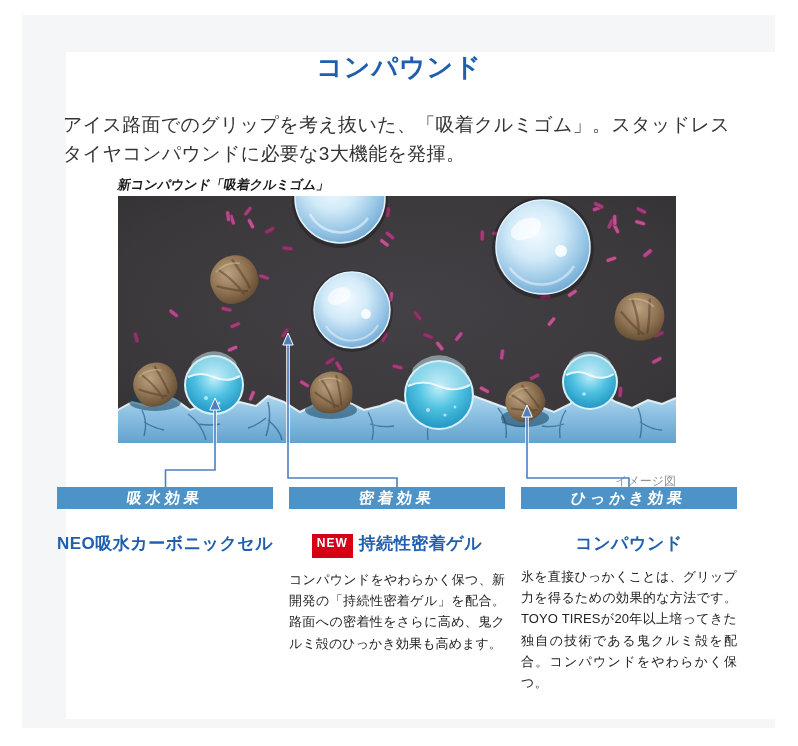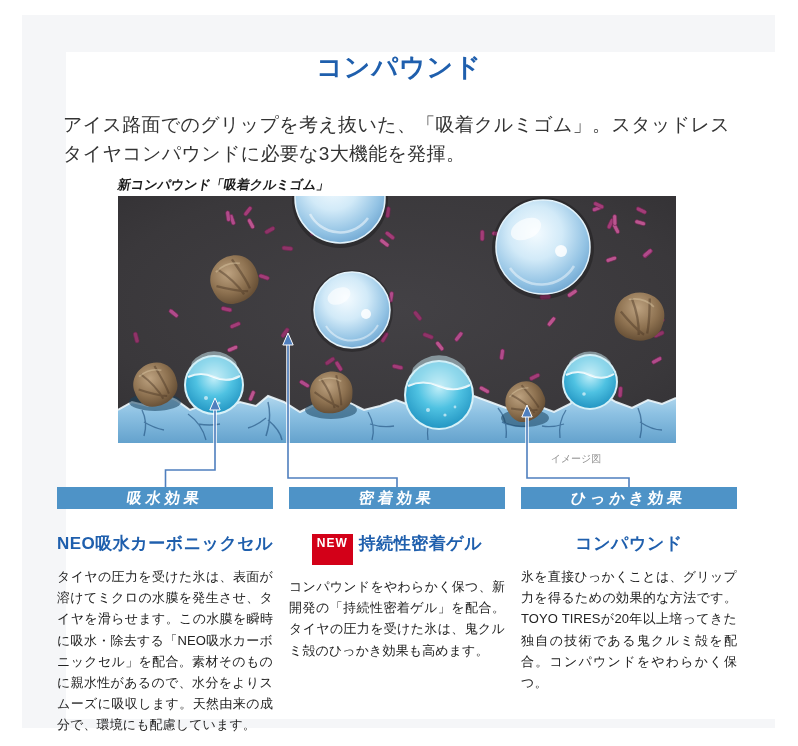--- a/index.html
+++ b/index.html
@@ -20,39 +20,39 @@
     position:absolute; left:63px; top:110px; width:678px;
     font-size:19px; line-height:1.55; color:#333; letter-spacing:0.3px;
   }
   .fig-label {
     position:absolute; left:118px; top:176px; font-size:13px; font-weight:bold; color:#1a1a1a;
   }
   .fig-label span { display:inline-block; transform:skewX(-9deg); }
   .illustration { position:absolute; left:118px; top:196px; width:558px; height:247px; }
   .illustration svg { display:block; }
   .fig-caption {
-    position:absolute; left:476px; top:452px; width:200px; text-align:center;
-    font-size:10px; color:#919191;
+    position:absolute; left:476px; top:473px; width:200px; text-align:right;
+    font-size:12px; color:#919191;
   }
   .callouts { position:absolute; left:0; top:0; width:798px; height:746px; pointer-events:none; }
 
   .col { position:absolute; top:487px; width:216px; }
   .col-1 { left:57px; } .col-2 { left:289px; } .col-3 { left:521px; }
   .bar {
     height:22px; background:var(--bar-blue,#4e93c7); color:#fff; text-align:center;
     font-size:15px; font-weight:bold; line-height:22px; letter-spacing:4px;
   }
   .bar span { display:inline-block; transform:skewX(-9deg); }
   .subtitle {
     margin-top:23px; text-align:center; font-size:17px; font-weight:bold;
     color:var(--accent-blue,#1f5fad); letter-spacing:0.5px; white-space:nowrap;
   }
   .badge {
     display:inline-block; background:var(--badge-red,#d30018); color:#fff;
-    font-size:12px; font-weight:bold; letter-spacing:1px; padding:2px 5px 15px;
+    font-size:12px; font-weight:bold; letter-spacing:1px; padding:2px 5px 8px;
     margin-right:6px; vertical-align:2px;
   }
   .desc {
     margin-top:11px; font-size:13px; line-height:1.63; color:#222;
     text-align:justify; letter-spacing:0.1px;
   }
 </style>
 </head>
 <body style="--accent-blue: #1f5fad; --bar-blue: #4e93c7; --badge-red: #d30018; --arrow-blue: #4f7fbe; --rubber-dark: #3a383b; --gel-pink: #a83d7a; --ice-blue: #8ec2e3;">
 
@@ -270,28 +270,27 @@
   <g fill="var(--arrow-blue,#4f7fbe)" stroke="#ffffff" stroke-width="1">
     <polygon points="215,398 209.8,410 220.2,410"></polygon>
     <polygon points="288,333 282.8,345 293.2,345"></polygon>
     <polygon points="527,405 521.8,417 532.2,417"></polygon>
   </g>
 </svg>
 
 <div class="col col-1">
   <div class="bar"><span>吸水効果</span></div>
   <div class="subtitle">NEO吸水カーボニックセル</div>
-  <p class="desc">タイヤの圧力を受けた氷は、表面が溶けてミクロの水膜を発生させ、タイヤを滑らせます。この水膜を瞬時に吸水・除去する「NEO吸水カーボニックセル」を配合。素材そのものに親水性があるので、水分をよりスムーズに吸収します。天然由来の成分で、環境にも配慮しています。</p>
 </div>
 
 <div class="col col-2">
   <div class="bar"><span>密着効果</span></div>
   <div class="subtitle">
     <span class="badge">NEW</span><span>持続性密着ゲル</span>
   </div>
-  <p class="desc">コンパウンドをやわらかく保つ、新開発の「持続性密着ゲル」を配合。タイヤの圧力を受けた氷は、鬼クルミ殻のひっかき効果も高めます。</p>
+  <p class="desc">コンパウンドをやわらかく保つ、新開発の「持続性密着ゲル」を配合。路面への密着性をさらに高め、鬼クルミ殻のひっかき効果も高めます。</p>
 </div>
 
 <div class="col col-3">
   <div class="bar"><span>ひっかき効果</span></div>
   <div class="subtitle">コンパウンド</div>
   <p class="desc">氷を直接ひっかくことは、グリップ力を得るための効果的な方法です。TOYO TIRESが20年以上培ってきた独自の技術である鬼クルミ殻を配合。コンパウンドをやわらかく保つ。</p>
 </div>
 
 </body></html>

